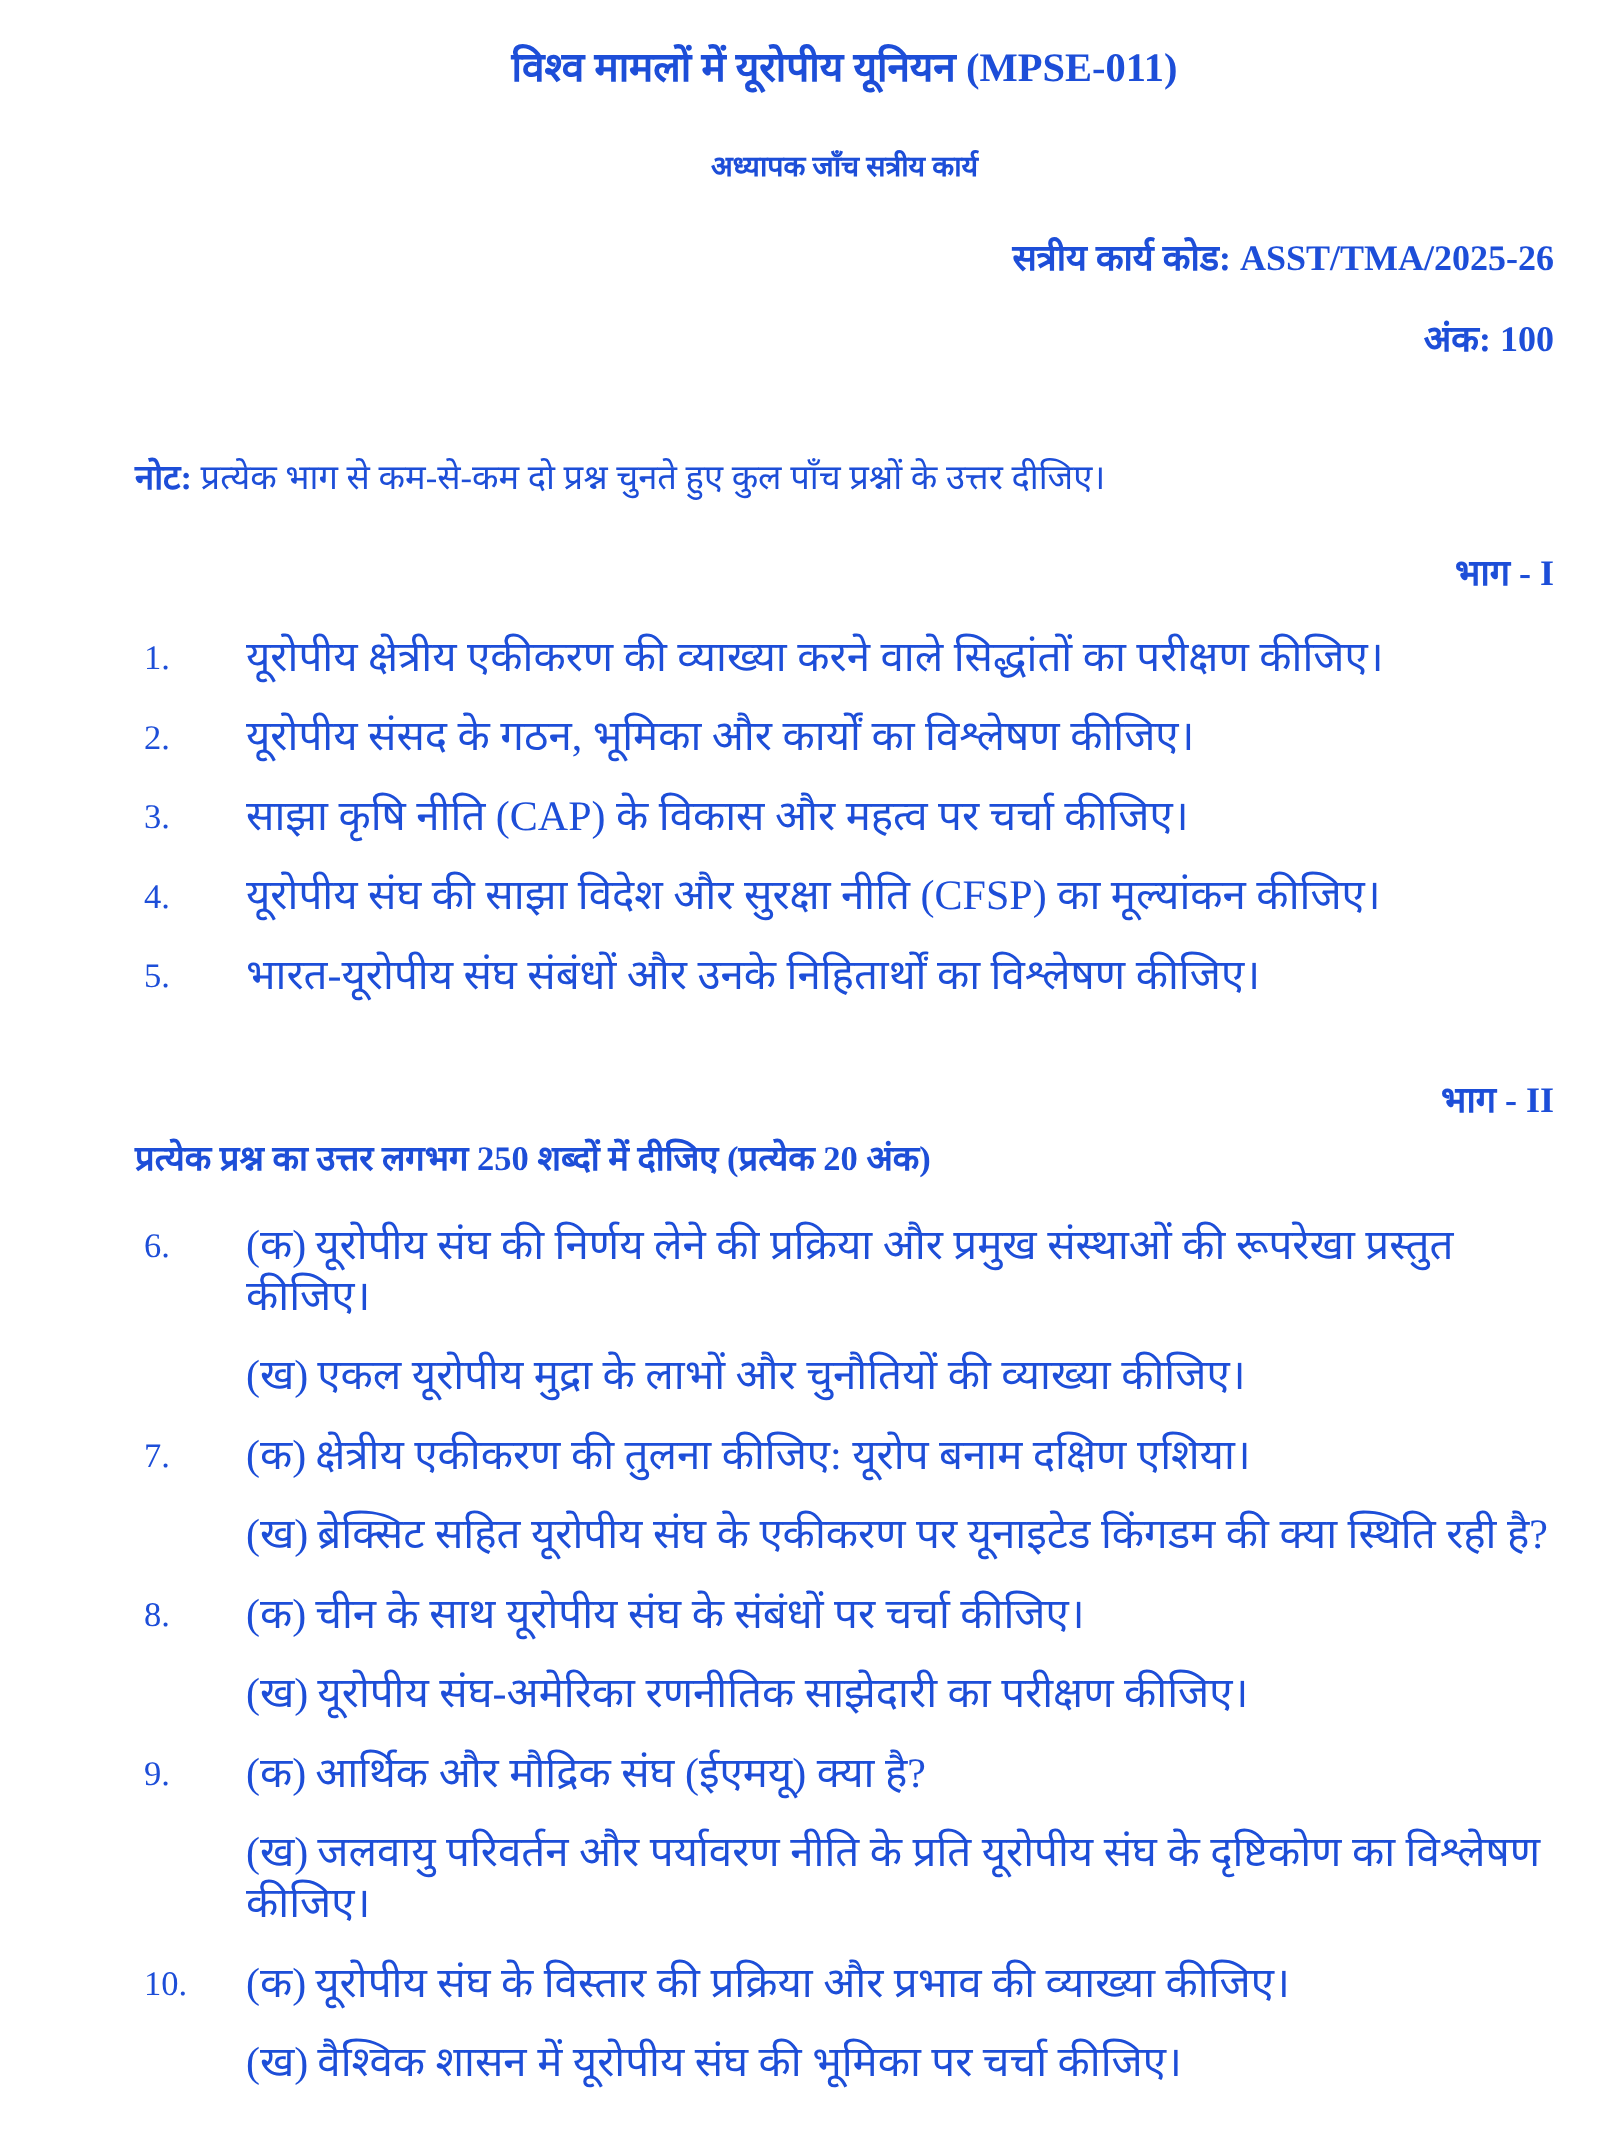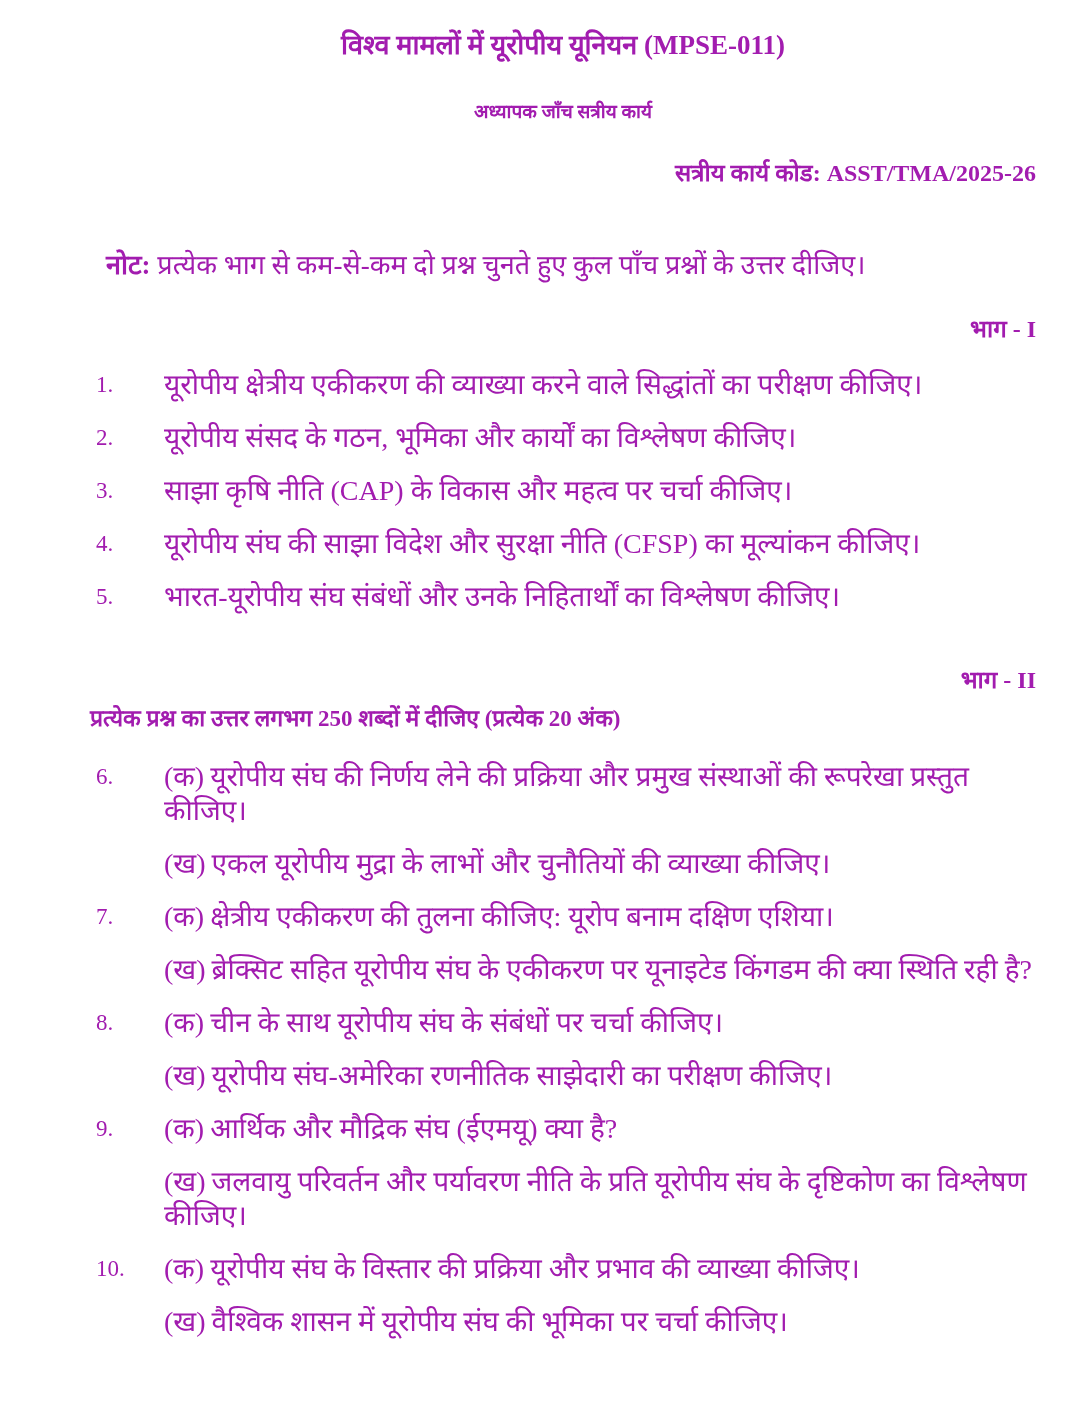--- a/index.html
+++ b/index.html
@@ -6,21 +6,21 @@
     margin: 0;
     padding: 0;
     background: #ffffff;
   }
   .page {
     position: relative;
     width: 1080px;
     height: 1426px;
     box-sizing: border-box;
     background: #ffffff;
-    color: #a21caf;
+    color: #1d4ed8;
     padding: 26px 44px 20px 90px;
     font-family: "Liberation Serif", "DejaVu Serif", serif;
     overflow: hidden;
   }
   .doc-title {
     margin: 0;
     text-align: center;
     font-size: 27px;
     font-weight: bold;
     line-height: 38px;
@@ -36,22 +36,22 @@
     margin-top: 26px;
     text-align: right;
     font-weight: bold;
     font-size: 24px;
   }
   .meta-block p {
     margin: 0 0 20px 0;
     line-height: 34px;
   }
   .note-line {
-    margin: 58px 0 0 16px;
-    font-size: 27px;
+    margin: 58px 0 0 0;
+    font-size: 23px;
     line-height: 34px;
   }
   .note-label {
     font-weight: bold;
   }
   .section-heading {
     margin: 30px 0 0 0;
     text-align: right;
     font-size: 24px;
     font-weight: bold;
@@ -100,20 +100,21 @@
 </head>
 <body>
 
 <div class="page">
 
   <h1 class="doc-title">विश्व मामलों में यूरोपीय यूनियन (MPSE-011)</h1>
   <h2 class="doc-subtitle">अध्यापक जाँच सत्रीय कार्य</h2>
 
   <div class="meta-block">
     <p>सत्रीय कार्य कोड: ASST/TMA/2025-26</p>
+    <p>अंक: 100</p>
   </div>
 
   <p class="note-line">
     <span class="note-label">नोट:</span>
     <span>प्रत्येक भाग से कम-से-कम दो प्रश्न चुनते हुए कुल पाँच प्रश्नों के उत्तर दीजिए।</span>
   </p>
 
   <h3 class="section-heading">भाग - I</h3>
 
   <div class="questions">

